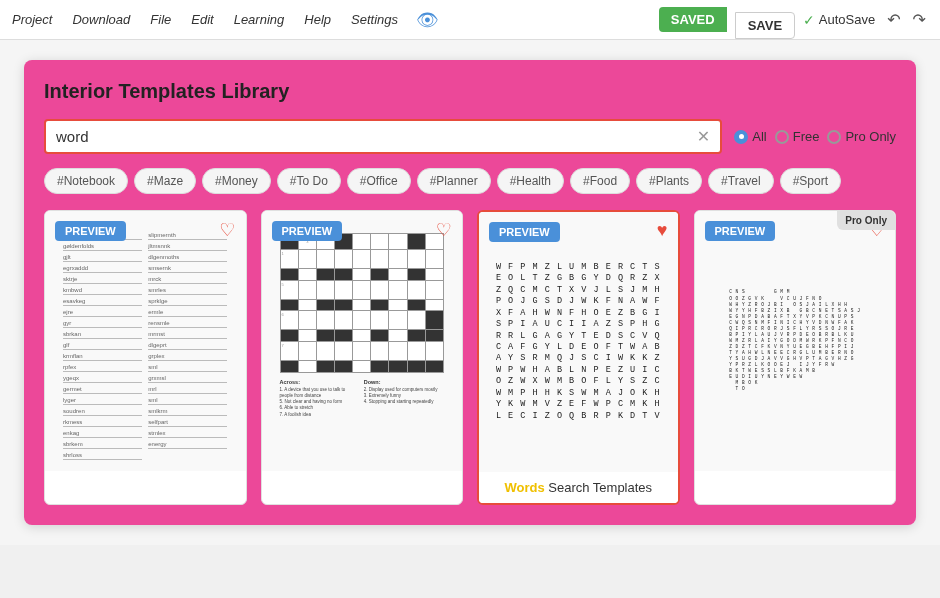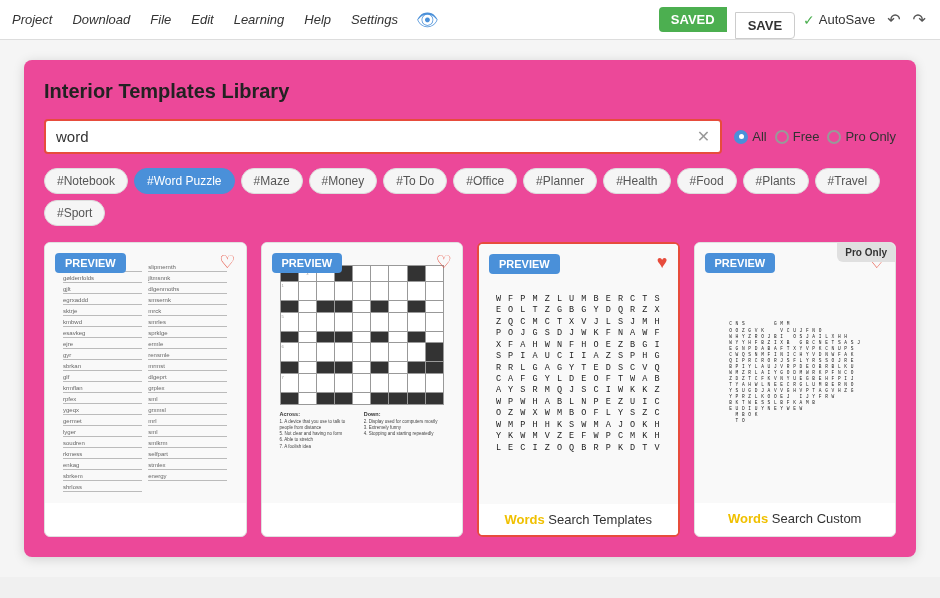--- a/index.html
+++ b/index.html
@@ -146,21 +146,20 @@
         </label>
         <label class="radio-label">
           <div class="radio-dot"></div>
           <span>Pro Only</span>
         </label>
       </div>
     </div>
 
     <div class="tag-row">
       <span class="tag">#Notebook</span>
-      <span class="tag active">#Word Puzzle</span>
       <span class="tag">#Maze</span>
       <span class="tag">#Money</span>
       <span class="tag">#To Do</span>
       <span class="tag">#Office</span>
       <span class="tag">#Planner</span>
       <span class="tag">#Health</span>
       <span class="tag">#Food</span>
       <span class="tag">#Plants</span>
       <span class="tag">#Travel</span>
       <span class="tag">#Sport</span>
@@ -387,20 +386,17 @@
             <div>Z D Z T C F K V N Y U E G B E H F P I J</div>
             <div>T Y A H W L N E E C R G L U M B E R N O</div>
             <div>Y S U G D J A V V G H V P T A G V H Z G</div>
             <div>Y P R Z L K O O E J &nbsp; I J Y F R W</div>
             <div>B K T W E S S L B F K A M B</div>
             <div>E U D I U Y N E Y W E W</div>
             <div>&nbsp; M B O K</div>
             <div>&nbsp; T O</div>
           </div>
         </div>
-        <div class="card-label">
-          <span style="color:#f0c000;font-weight:bold;">Words</span><span> Search Custom</span>
-        </div>
       </div>
 
     </div>
   </div>
 </div>
 
 </body></html>

